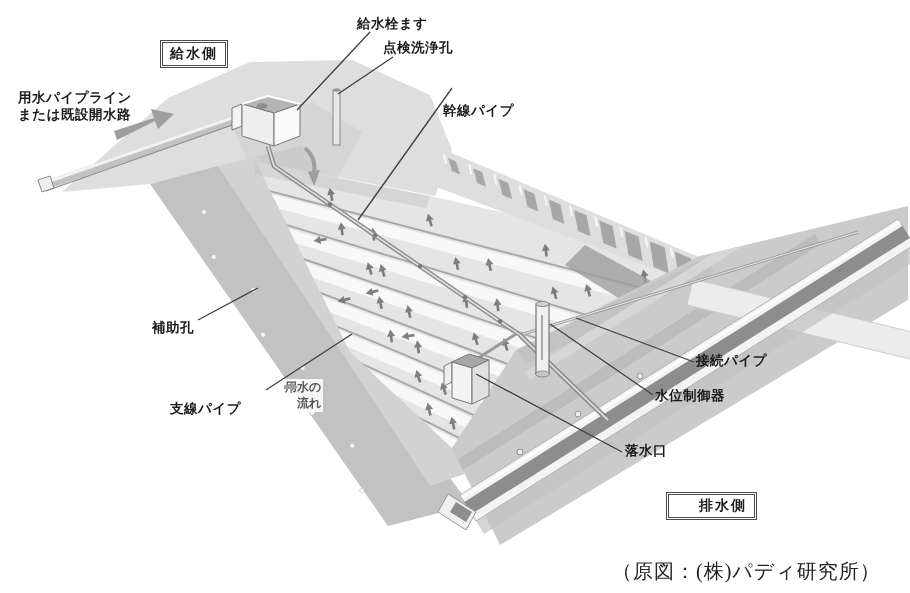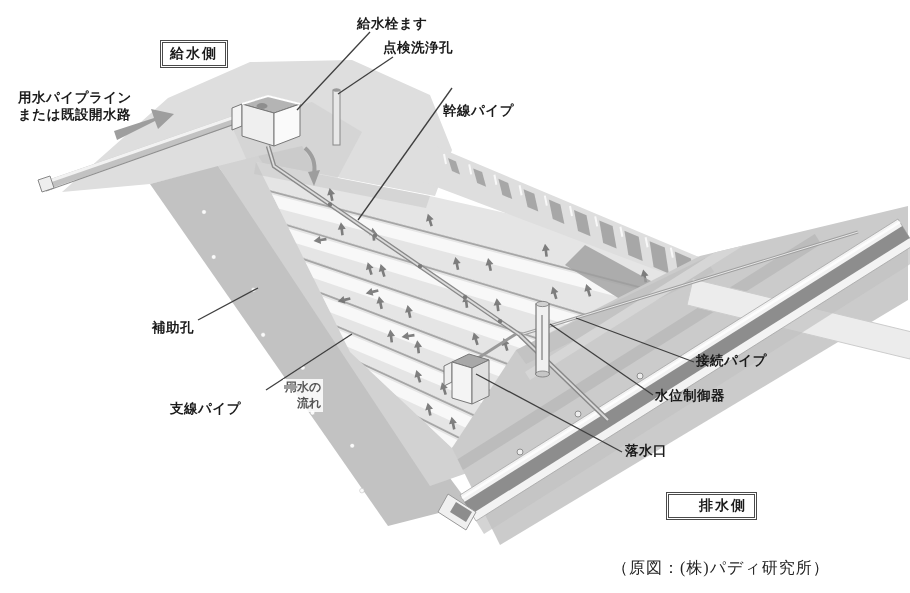--- a/index.html
+++ b/index.html
@@ -15,21 +15,21 @@
   .stage svg{position:absolute;left:0;top:0;}
   .lbl{position:absolute;font-size:13.5px;font-weight:bold;letter-spacing:.5px;
        white-space:nowrap;line-height:1.25;}
   .sidebox{position:absolute;font-size:14px;font-weight:bold;padding:2px 7px;
            border:3px double #4a4a4a;background:rgba(255,255,255,.75);letter-spacing:2px;}
   .flowlbl{position:absolute;display:flex;align-items:flex-start;gap:2px;
            font-size:12px;font-weight:bold;color:#555;background:rgba(255,255,255,.85);
            padding:1px 2px;line-height:1.3;}
   .flowlbl .txt span{display:block;}
   .flowlbl .txt span:last-child{padding-left:12px;}
-  .credit{position:absolute;font-family:"Liberation Serif", serif;font-size:16px;
+  .credit{position:absolute;font-family:"Liberation Serif", serif;font-size:20px;
           letter-spacing:1px;color:#222;}
   .c-ground{fill:var(--ground);} .c-ground2{fill:var(--ground2);}
   .c-berm{fill:var(--berm);} .c-bermInner{fill:var(--bermInner);}
   .c-field{fill:var(--field);} .c-terrace{fill:var(--terrace);}
 </style>
 </head>
 <body>
 
 <div class="stage">
 

